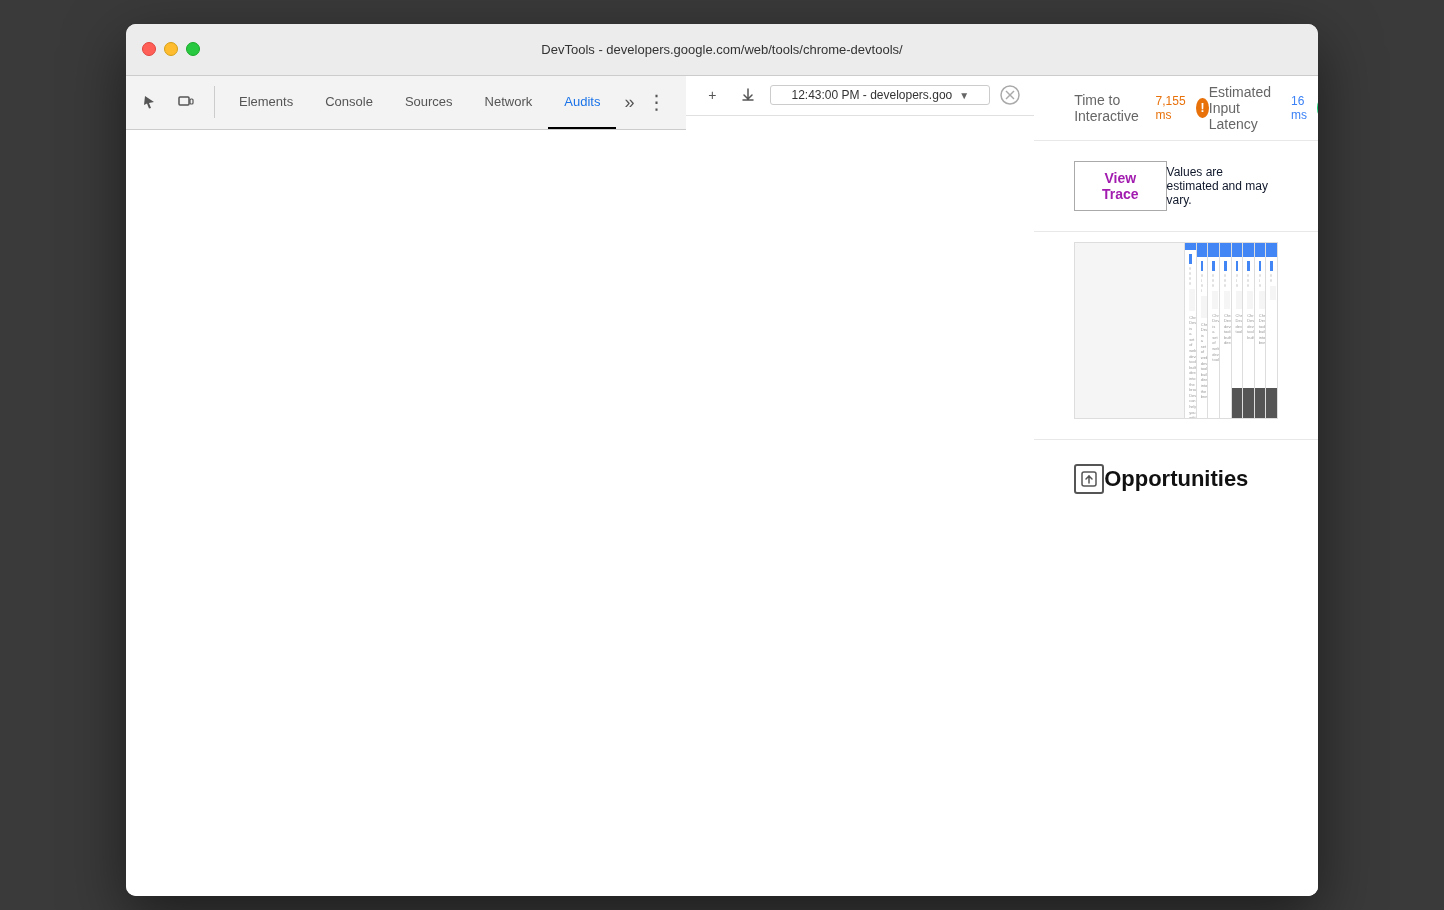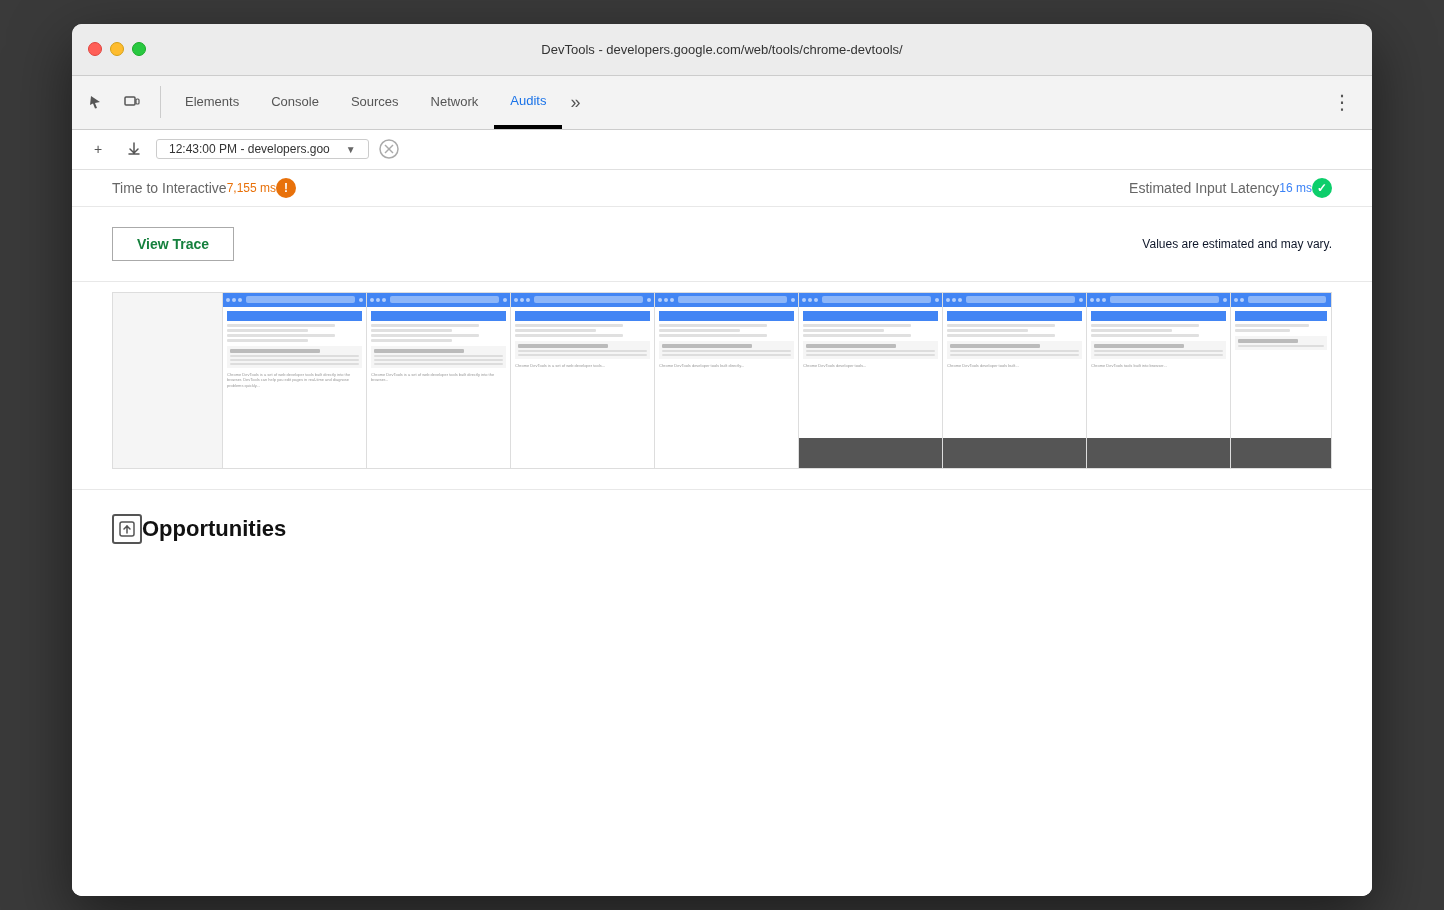--- a/index.html
+++ b/index.html
@@ -7,21 +7,21 @@
     body {
       background: #3a3a3a;
       display: flex;
       justify-content: center;
       align-items: center;
       min-height: 100vh;
       font-family: -apple-system, BlinkMacSystemFont, 'Helvetica Neue', Arial, sans-serif;
     }
 
     .window {
-      width: 1300px;
+      width: 1192px;
       background: #f5f5f5;
       border-radius: 10px;
       box-shadow: 0 20px 60px rgba(0,0,0,0.5);
       overflow: hidden;
       margin-top: 9px;
     }
 
     
     .title-bar {
       background: #ececec;
@@ -56,21 +56,21 @@
       transform: translateX(-50%);
       font-size: 13px;
       color: #333;
       font-weight: 400;
     }
 
     
     .devtools {
       background: #fff;
       display: flex;
-      flex-direction: column;
+      flex-direction: row;
       height: 820px;
     }
 
     
     .tab-bar {
       display: flex;
       align-items: center;
       border-bottom: 1px solid #ccc;
       background: #f3f3f3;
       height: 54px;
@@ -111,21 +111,21 @@
       align-items: center;
       font-size: 13px;
       color: #555;
       cursor: pointer;
       border-bottom: 2px solid transparent;
       white-space: nowrap;
     }
 
     .tab.active {
       color: #1a73e8;
-      border-bottom: 4px solid #000000;
+      border-bottom: 2px solid #000000;
     }
 
     .tab-more {
       padding: 0 8px;
       height: 100%;
       display: flex;
       align-items: center;
       cursor: pointer;
       color: #555;
       font-size: 18px;
@@ -166,26 +166,26 @@
       color: #555;
       border-radius: 3px;
       font-size: 14px;
     }
 
     .session-selector {
       display: flex;
       align-items: center;
       border: 1px solid #ccc;
       border-radius: 3px;
-      padding: 2px 12px;
+      padding: 2px 20px;
       font-size: 12px;
       color: #333;
       cursor: pointer;
       background: #fff;
-      gap: 16px;
+      gap: 7px;
     }
 
     .session-selector .chevron {
       font-size: 10px;
       color: #666;
     }
 
     .stop-icon {
       width: 24px;
       height: 24px;
@@ -209,21 +209,21 @@
       justify-content: space-between;
       align-items: center;
       padding: 8px 40px;
       border-bottom: 1px solid #e8e8e8;
       background: #fff;
     }
 
     .metric-item {
       display: flex;
       align-items: center;
-      gap: 0;
+      gap: 10px;
     }
 
     .metric-label {
       font-size: 14px;
       color: #666;
     }
 
     .metric-value {
       font-size: 12px;
       font-weight: 500;
@@ -257,21 +257,21 @@
     }
 
     .view-trace-btn {
       border: 1px solid #aaa;
       background: #fff;
       padding: 8px 24px;
       font-size: 14px;
       font-weight: 600;
       cursor: pointer;
       border-radius: 0;
-      color: #15803d;
+      color: #a21caf;
     }
 
     .estimate-text {
       font-size: 12px;
       color: #0f172a;
     }
 
     
     .filmstrip-section {
       padding: 10px 40px 20px;

